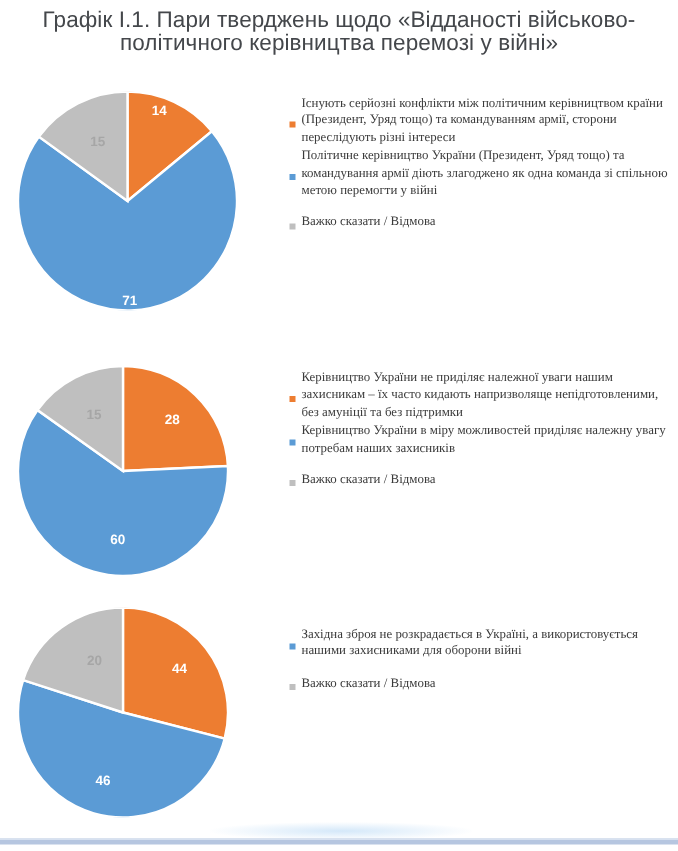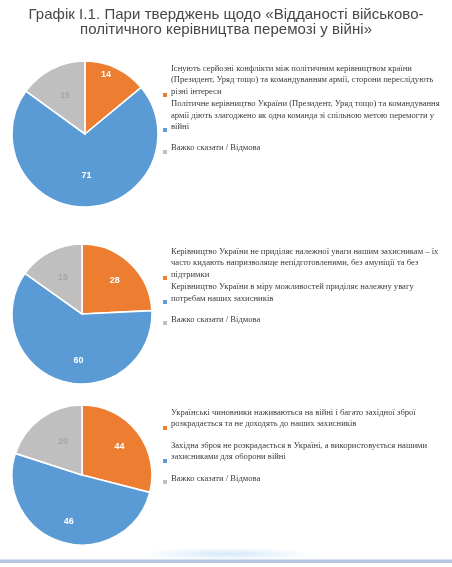--- a/index.html
+++ b/index.html
@@ -65,22 +65,23 @@
 
   
   .legend {
     position: absolute;
     left: 163px;
     width: 285px;
     top: 8px;
   }
   .legend-item {
     display: flex;
-    align-items: flex-end;
+    align-items: center;
     margin-bottom: 1px;
+    margin-left: 30px;
   }
   .legend-item.spaced { margin-top: 10px; }
   .legend-marker {
     flex: 0 0 auto;
     width: 4px;
     height: 4px;
     margin-top: 5px;
     margin-right: 4px;
   }
   .legend-text {
@@ -117,21 +118,21 @@
 
 <div class="chart-block b1">
   <div class="pie-wrap">
     <div class="pie" id="pie1" style="width: 146px; height: 146px;">
         <svg width="146" height="146" viewBox="0 0 146 146">
           <path d="M 73 73 L 73 0 A 73 73 0 0 1 129.24746672263262 26.46804874834566 Z" fill="#ED7D31" stroke="#ffffff" stroke-width="1.6"></path>
           <path d="M 73 73 L 129.24746672263262 26.46804874834566 A 73 73 0 1 1 13.941759410628826 30.09167658264947 Z" fill="#5B9BD5" stroke="#ffffff" stroke-width="1.6"></path>
           <path d="M 73 73 L 13.941759410628826 30.09167658264947 A 73 73 0 0 1 72.99999999999999 0 Z" fill="#BFBFBF" stroke="#ffffff" stroke-width="1.6"></path>
         </svg>
         <div class="slice-label on-color" style="left: 94.1357px; top: 13px;">14</div>
-        <div class="slice-label on-color" style="left: 74.5592px; top: 114px;">71</div>
+        <div class="slice-label on-color" style="left: 74.5592px; top: 140px;">71</div>
         <div class="slice-label on-gray" style="left: 53.1152px; top: 33.9739px;">15</div>
       </div>
   </div>
   <div class="legend">
     <div class="legend-item">
       <span class="legend-marker" style="background: rgb(237, 125, 49);"></span>
       <span class="legend-text">Існують серйозні конфлікти між політичним керівництвом країни (Президент, Уряд тощо) та командуванням армії, сторони переслідують різні інтереси</span>
     </div>
     <div class="legend-item">
       <span class="legend-marker" style="background: rgb(91, 155, 213);"></span>
@@ -180,24 +181,20 @@
           <path d="M 70 70 L 70 0 A 70 70 0 0 1 137.8008212790042 87.40829210153983 Z" fill="#ED7D31" stroke="#ffffff" stroke-width="1.6"></path>
           <path d="M 70 70 L 137.8008212790042 87.40829210153983 A 70 70 0 1 1 3.426043859339245 48.36881039375369 Z" fill="#5B9BD5" stroke="#ffffff" stroke-width="1.6"></path>
           <path d="M 70 70 L 3.426043859339245 48.36881039375369 A 70 70 0 0 1 69.99999999999999 0 Z" fill="#BFBFBF" stroke="#ffffff" stroke-width="1.6"></path>
         </svg>
         <div class="slice-label on-color" style="left: 107.611px; top: 40.8256px;">44</div>
         <div class="slice-label on-color" style="left: 56.72px; top: 115.71px;">46</div>
         <div class="slice-label on-gray" style="left: 51px; top: 36.0213px; text-align: right;">20</div>
       </div>
   </div>
   <div class="legend">
-    <div class="legend-item">
-      <span class="legend-marker" style="background: rgb(237, 125, 49);"></span>
-      <span class="legend-text">Українські чиновники наживаються на війні і багато західної зброї розкрадається та не доходять до наших захисників</span>
-    </div>
     <div class="legend-item spaced">
       <span class="legend-marker" style="background: rgb(91, 155, 213);"></span>
       <span class="legend-text">Західна зброя не розкрадається в Україні, а використовується нашими захисниками для оборони війні</span>
     </div>
     <div class="legend-item spaced">
       <span class="legend-marker" style="background: rgb(191, 191, 191);"></span>
       <span class="legend-text">Важко сказати / Відмова</span>
     </div>
   </div>
 </div>

